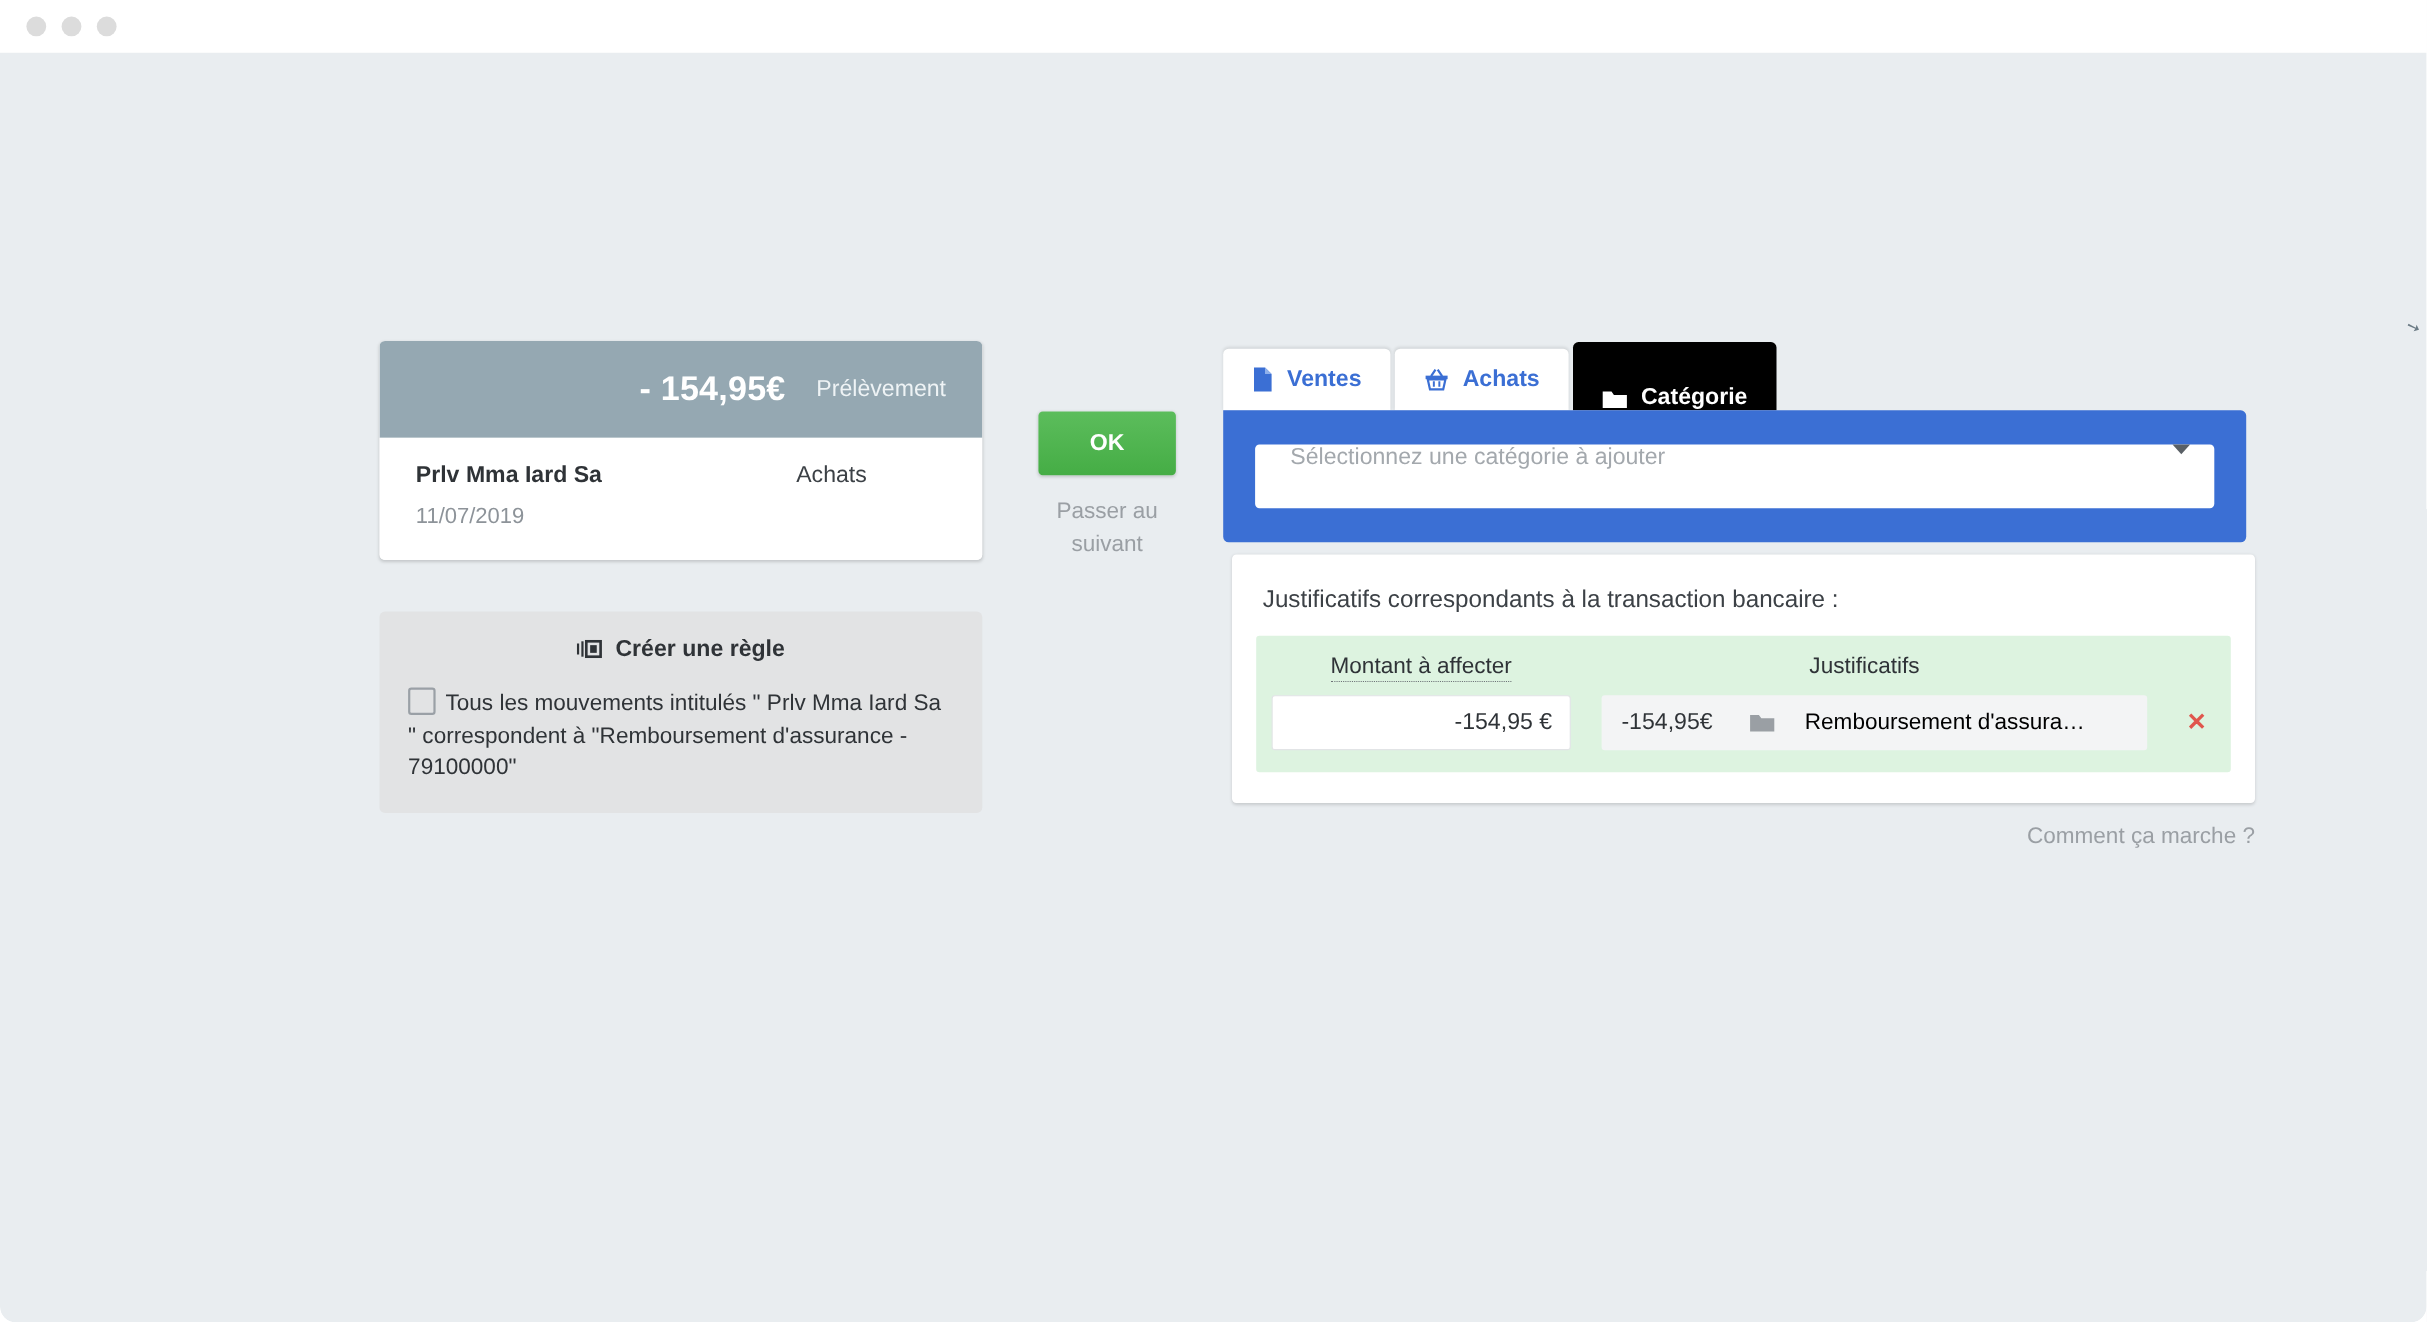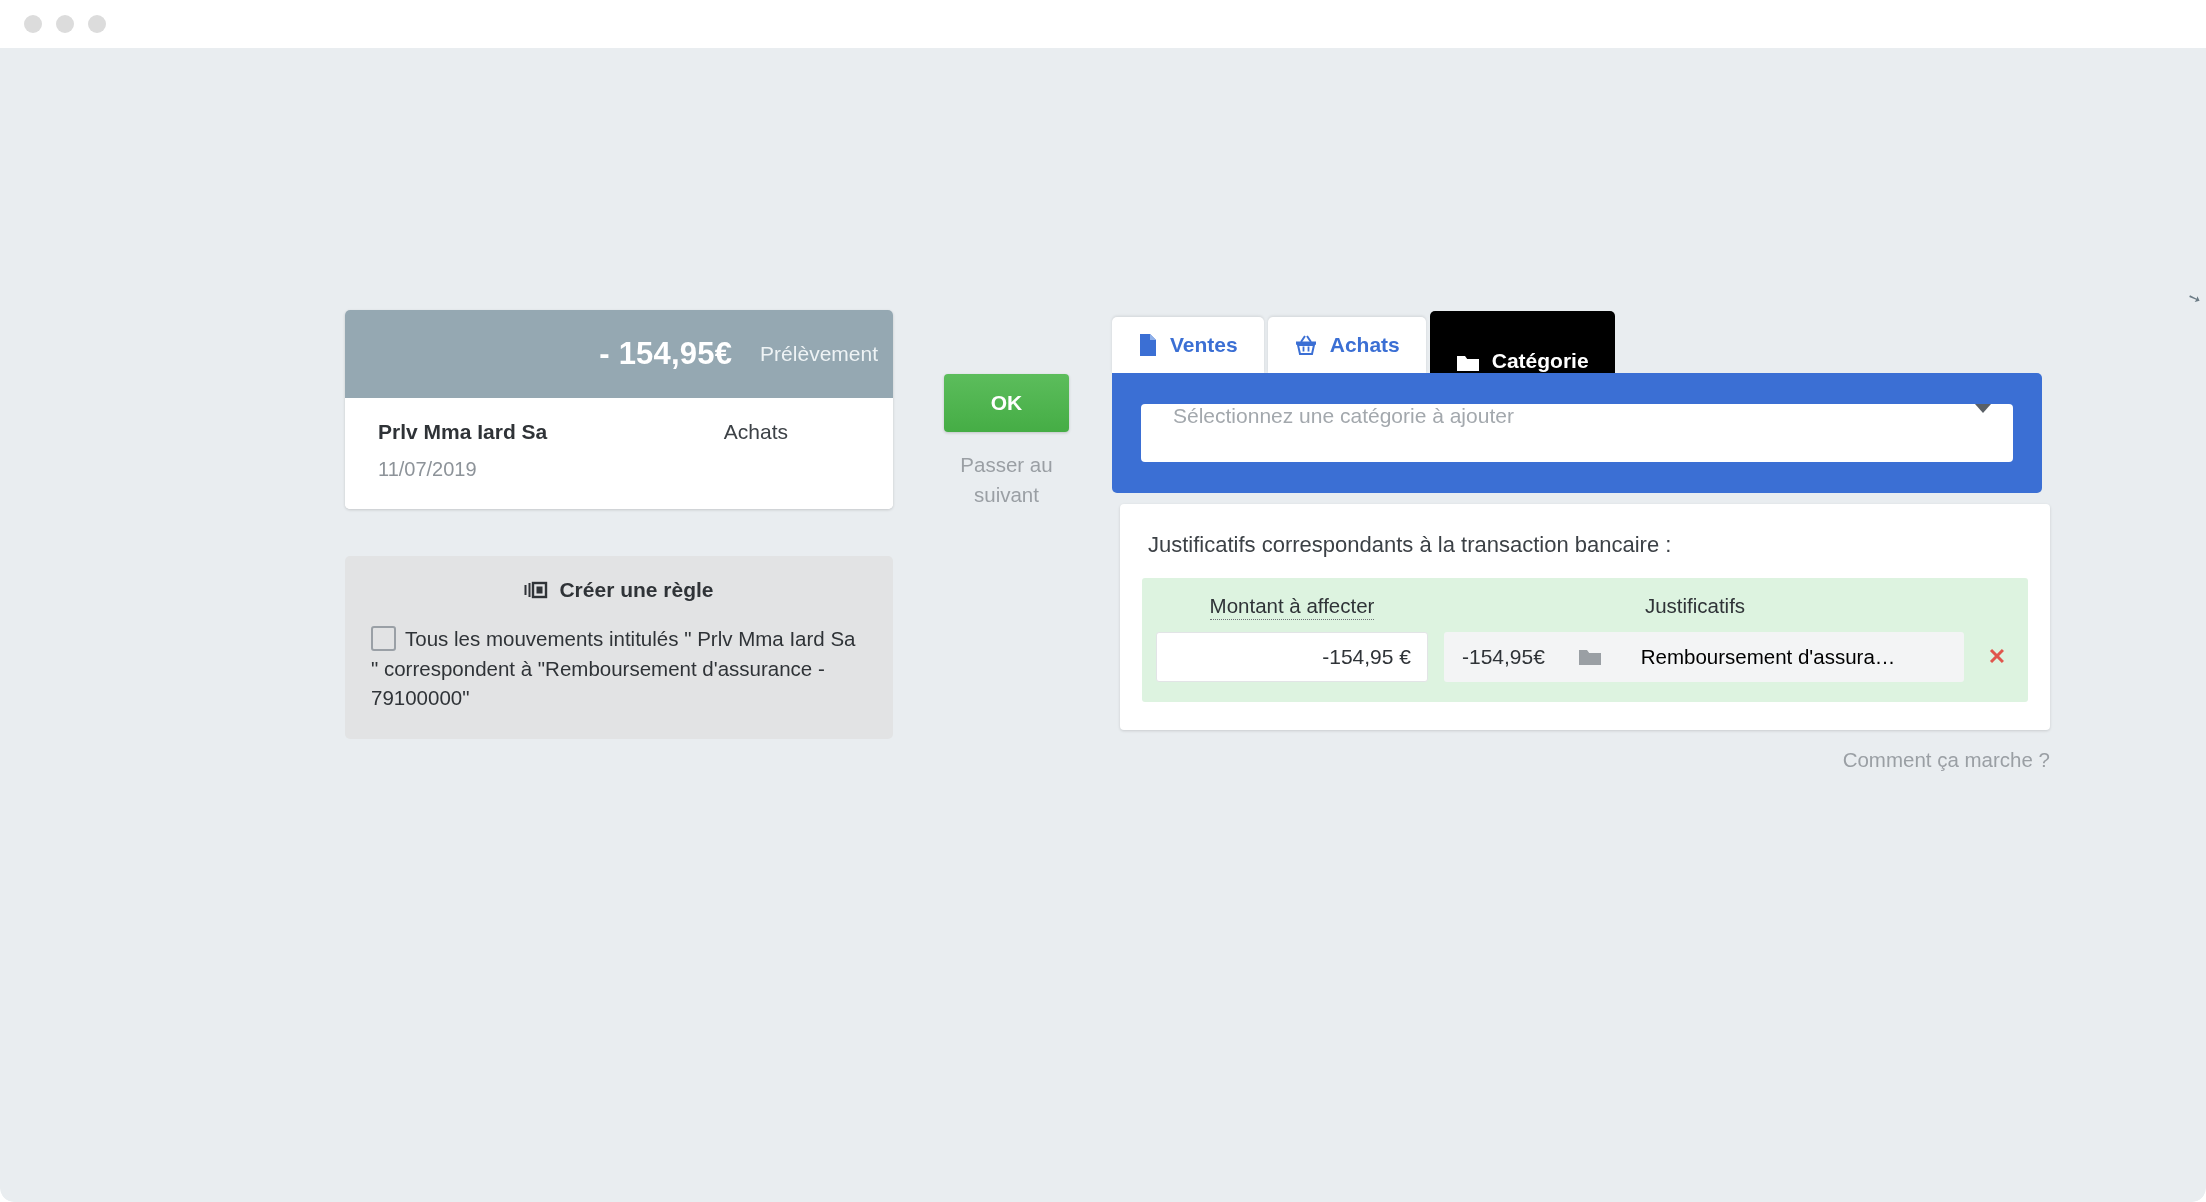--- a/index.html
+++ b/index.html
@@ -47,21 +47,21 @@
     position: absolute; left: 345px; top: 262px;
     width: 548px;
     border-radius: 5px;
     box-shadow: 0 1px 3px rgba(0,0,0,.16);
     overflow: hidden;
     background: #ffffff;
   }
   .txn-head {
     height: 88px; background: #95a8b2;
     display: flex; align-items: center; justify-content: flex-end;
-    padding-right: 15px; gap: 28px;
+    padding-right: 33px; gap: 28px;
   }
   .txn-amount { color: #ffffff; font-size: 31px; font-weight: 700; letter-spacing: .2px; }
   .txn-type   { color: #eef3f5; font-size: 21px; }
   .txn-body { padding: 22px 33px 28px 33px; background: #fff; }
   .txn-row1 { display: flex; justify-content: space-between; align-items: baseline; }
   .txn-label { font-size: 21px; font-weight: 700; color: #2f3337; }
   .txn-cat   { font-size: 21px; color: #3c4146; margin-right: 72px; }
   .txn-date  { font-size: 20px; color: #8d9399; margin-top: 14px; }
 
   
@@ -166,21 +166,21 @@
     width: 272px; text-align: center;
     font-size: 20.5px; color: #2f3337;
   }
   .col-montant span {
     border-bottom: 1px dotted #6d7277; padding-bottom: 2px;
   }
   .col-justif {
     flex: 1; text-align: center;
     font-size: 20.5px; color: #2f3337; padding-right: 52px;
   }
-  .just-row { display: flex; align-items: center; gap: 16px; }
+  .just-row { display: flex; align-items: center; gap: 28px; }
   .amount-input {
     width: 272px; height: 50px;
     background: #ffffff; border: 1px solid #e2e4e6; border-radius: 3px;
     display: flex; align-items: center; justify-content: flex-end;
     padding-right: 16px;
     font-size: 21px; color: #2f3337;
     font-family: "Liberation Sans", sans-serif;
   }
   .justif-chip {
     flex: 1; height: 50px;

